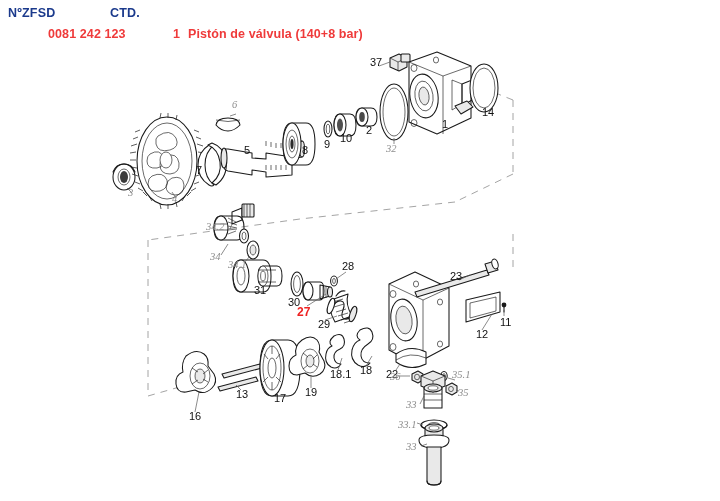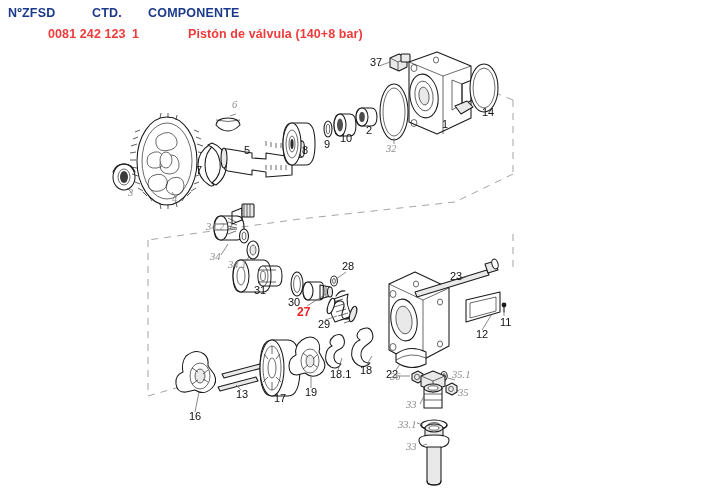--- a/index.html
+++ b/index.html
@@ -10,21 +10,21 @@
     -webkit-font-smoothing:antialiased;
   }
 
   
   #parts-header{position:absolute;left:0;top:0;width:720px;height:46px;}
   .hdr-row{position:absolute;left:0;width:720px;height:20px;padding-left:44px;}
   .hdr-row.head{top:5px;}
   .hdr-row.data{top:26px;margin-left:40px;}
   .cell{position:absolute;font-size:12.5px;line-height:16px;white-space:nowrap;}
   .c-num   {left:8px;}
-  .c-qty   {left:92px;width:48px;text-align:left;}
+  .c-qty   {left:92px;width:48px;text-align:right;}
   .c-comp  {left:148px;}
   .head .cell{color:#1b3a8c;font-weight:bold;letter-spacing:.2px;}
   .data .cell{color:#ef3a3a;font-weight:bold;letter-spacing:.1px;}
   .data .c-comp{font-weight:bold;}
 
   
   #diagram{position:absolute;left:0;top:44px;width:720px;height:457px;}
   #diagram svg{display:block;}
 
   
@@ -38,21 +38,20 @@
   .fillw{fill:#ffffff;}
   .fillg{fill:#e9e9e9;}
 </style>
 </head>
 <body>
 
 <div id="parts-header">
   <div class="hdr-row head">
     <span class="cell c-num">NºZFSD</span>
     <span class="cell c-qty">CTD.</span>
-    <span class="cell c-comp">COMPONENTE</span>
   </div>
   <div class="hdr-row data">
     <span class="cell c-num">0081 242 123</span>
     <span class="cell c-qty">1</span>
     <span class="cell c-comp">Pistón de válvula (140+8 bar)</span>
   </div>
 </div>
 
 <div id="diagram">
 <svg width="720" height="457" viewBox="0 0 720 457" xmlns="http://www.w3.org/2000/svg">

